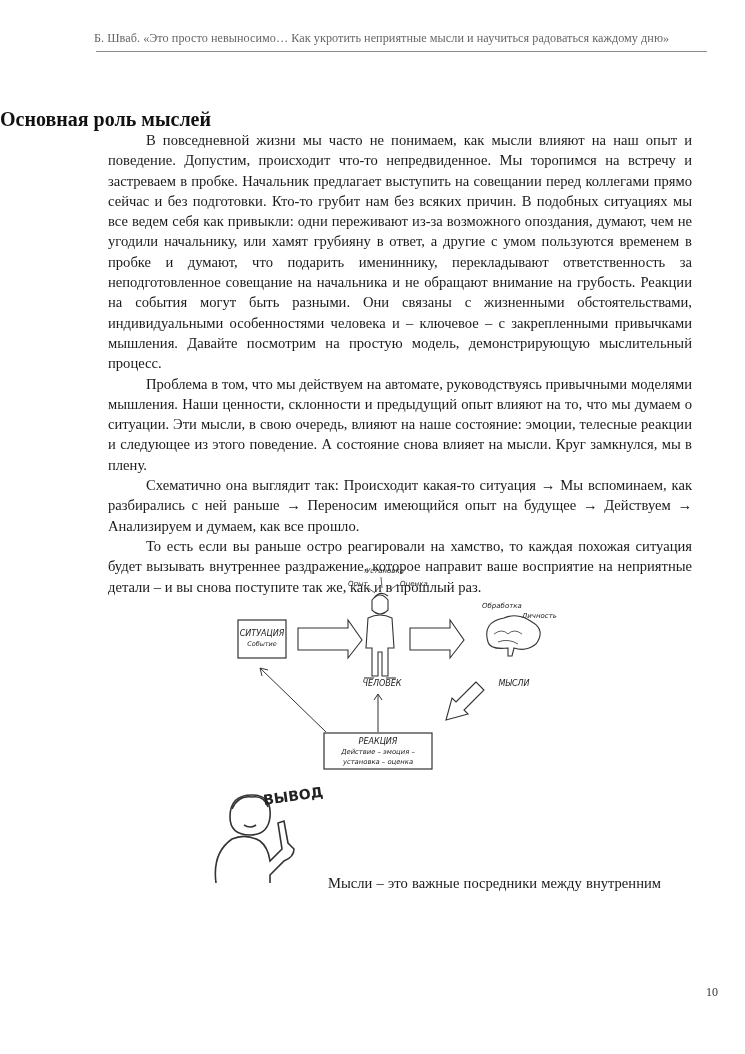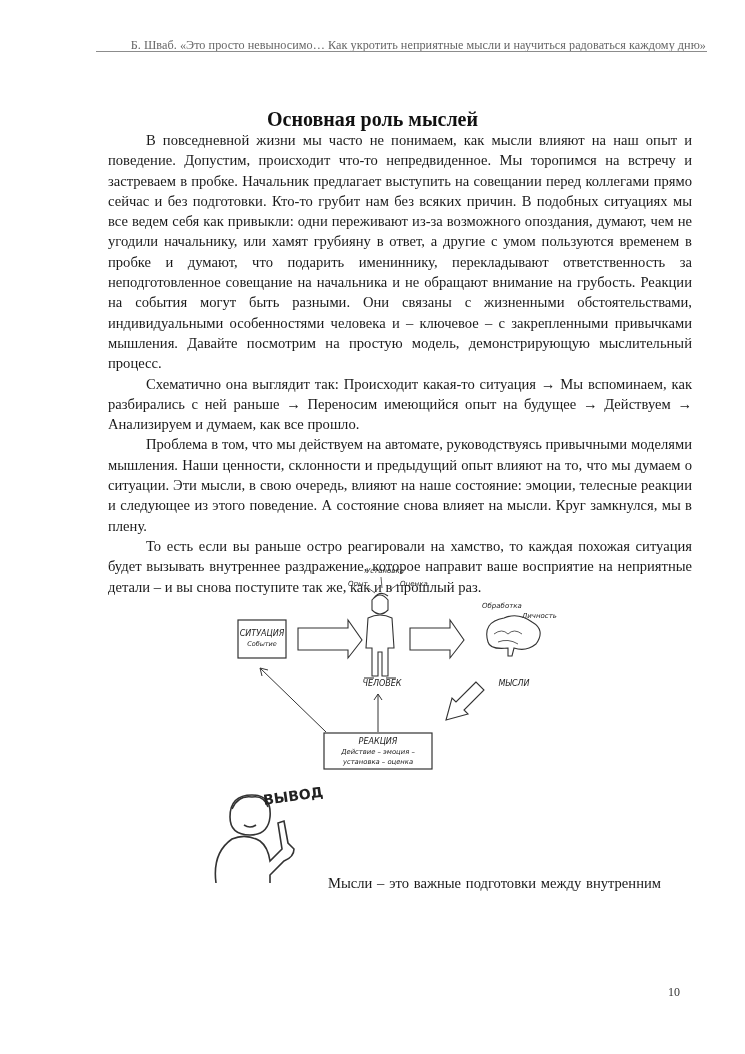--- a/index.html
+++ b/index.html
@@ -1,46 +1,46 @@
 <!DOCTYPE html>
 <html><head>
 <meta charset="utf-8">
 <style>
   html, body { margin: 0; padding: 0; background: #ffffff; }
   body { width: 745px; height: 1054px; position: relative; overflow: hidden;
          font-family: "Liberation Serif", "DejaVu Serif", serif; color: #1a1a1a; }
-  .header { position: absolute; left: 94px; top: 38px; width: 612px;
-            font-size: 12.2px; color: #666; letter-spacing: 0.05px; white-space: nowrap; text-align: right; }
+  .header { position: absolute; left: 94px; top: 31px; width: 612px;
+            font-size: 12.2px; color: #666; letter-spacing: 0.05px; white-space: nowrap; }
   .header-rule { position: absolute; left: 96px; top: 51px; width: 611px; height: 1px; background: #8c8c8c; }
-  .title { position: absolute; left: 0; width: 745px; top: 108px; text-align: center;
+  .title { position: absolute; left: 0; width: 745px; top: 108px; 
            font-weight: bold; font-size: 20px; color: #111; }
   .body-text { position: absolute; left: 108px; top: 130px; width: 584px;
                font-size: 14.6px; line-height: 20.3px; text-align: justify; }
   .body-text p { margin: 0; text-indent: 38px; }
   .figure { position: absolute; left: 230px; top: 560px; width: 340px; height: 215px; }
   .figure svg { position: absolute; left: 0; top: 0; }
   .hand { font-family: "DejaVu Sans", sans-serif; font-style: italic; fill: #222; }
   .concl-img { position: absolute; left: 208px; top: 787px; width: 130px; height: 100px; }
   .concl-text { position: absolute; left: 176px; top: 873px; width: 485px;
                 font-size: 14.6px; line-height: 20.3px; text-align: justify; }
   .concl-text .first { display: block; padding-left: 152px; text-align-last: justify; }
-  .page-num { position: absolute; left: 668px; top: 985px; font-size: 12px; color: #333; }
+  .page-num { position: absolute; left: 706px; top: 985px; font-size: 12px; color: #333; }
 </style>
 </head>
 <body>
 
 <div class="header">Б.  Шваб.  «Это просто невыносимо… Как укротить неприятные мысли и научиться радоваться каждому дню»</div>
 <div class="header-rule"></div>
 
 <div class="title">Основная роль мыслей</div>
 
 <div class="body-text">
   <p>В повседневной жизни мы часто не понимаем, как мысли влияют на наш опыт и поведение. Допустим, происходит что-то непредвиденное. Мы торопимся на встречу и застреваем в пробке. Начальник предлагает выступить на совещании перед коллегами прямо сейчас и без подготовки. Кто-то грубит нам без всяких причин. В подобных ситуациях мы все ведем себя как привыкли: одни переживают из-за возможного опоздания, думают, чем не угодили начальнику, или хамят грубияну в ответ, а другие с умом пользуются временем в пробке и думают, что подарить имениннику, перекладывают ответственность за неподготовленное совещание на начальника и не обращают внимание на грубость. Реакции на события могут быть разными. Они связаны с жизненными обстоятельствами, индивидуальными особенностями человека и – ключевое – с закрепленными привычками мышления. Давайте посмотрим на простую модель, демонстрирующую мыслительный процесс.</p>
+  <p>Проблема в том, что мы действуем на автомате, руководствуясь привычными моделями мышления. Наши ценности, склонности и предыдущий опыт влияют на то, что мы думаем о ситуации. Эти мысли, в свою очередь, влияют на наше состояние: эмоции, телесные реакции и следующее из этого поведение. А состояние снова влияет на мысли. Круг замкнулся, мы в плену.</p>
   <p>Схематично она выглядит так: Происходит какая-то ситуация → Мы вспоминаем, как разбирались с ней раньше → Переносим имеющийся опыт на будущее → Действуем → Анализируем и думаем, как все прошло.</p>
-  <p>Проблема в том, что мы действуем на автомате, руководствуясь привычными моделями мышления. Наши ценности, склонности и предыдущий опыт влияют на то, что мы думаем о ситуации. Эти мысли, в свою очередь, влияют на наше состояние: эмоции, телесные реакции и следующее из этого поведение. А состояние снова влияет на мысли. Круг замкнулся, мы в плену.</p>
   <p>То есть если вы раньше остро реагировали на хамство, то каждая похожая ситуация будет вызывать внутреннее раздражение, которое направит ваше восприятие на неприятные детали – и вы снова поступите так же, как и в прошлый раз.</p>
 </div>
 
 <div class="figure">
   <svg width="340" height="215" viewBox="0 0 340 215" xmlns="http://www.w3.org/2000/svg">
 
     <g>
       <rect x="8" y="60" width="48" height="38" fill="#fff" stroke="#333" stroke-width="1.2"></rect>
       <text class="hand" x="32" y="76" font-size="8" text-anchor="middle">СИТУАЦИЯ</text>
       <text class="hand" x="32" y="86" font-size="6.5" text-anchor="middle">Событие</text>
@@ -96,16 +96,16 @@
       <path d="M22 30 q0 -22 22 -22 q20 0 18 22 q-2 18 -20 18 q-20 0 -20 -18 Z"></path>
       <path d="M24 22 q6 -14 20 -12 q12 -2 16 10" fill="none"></path>
       <path d="M36 38 q6 4 12 0" fill="none"></path>
       <path d="M8 96 q-4 -30 16 -44 q14 -6 28 2 q8 6 10 20 l12 -12 l-4 -26 l6 -2 l4 22 l6 6 q0 8 -10 12 l-14 14 l0 8"></path>
     </g>
     <text x="56" y="18" font-family="DejaVu Sans, sans-serif" font-weight="bold" font-size="14" fill="#222" transform="rotate(-8 56 18)">ВЫВОД</text>
   </svg>
 </div>
 
 <div class="concl-text">
-  <span class="first">Мысли – это важные подготовки между внутренним</span>
+  <span class="first">Мысли – это важные посредники между внутренним</span>
 </div>
 
 <div class="page-num">10</div>
 
 </body></html>

